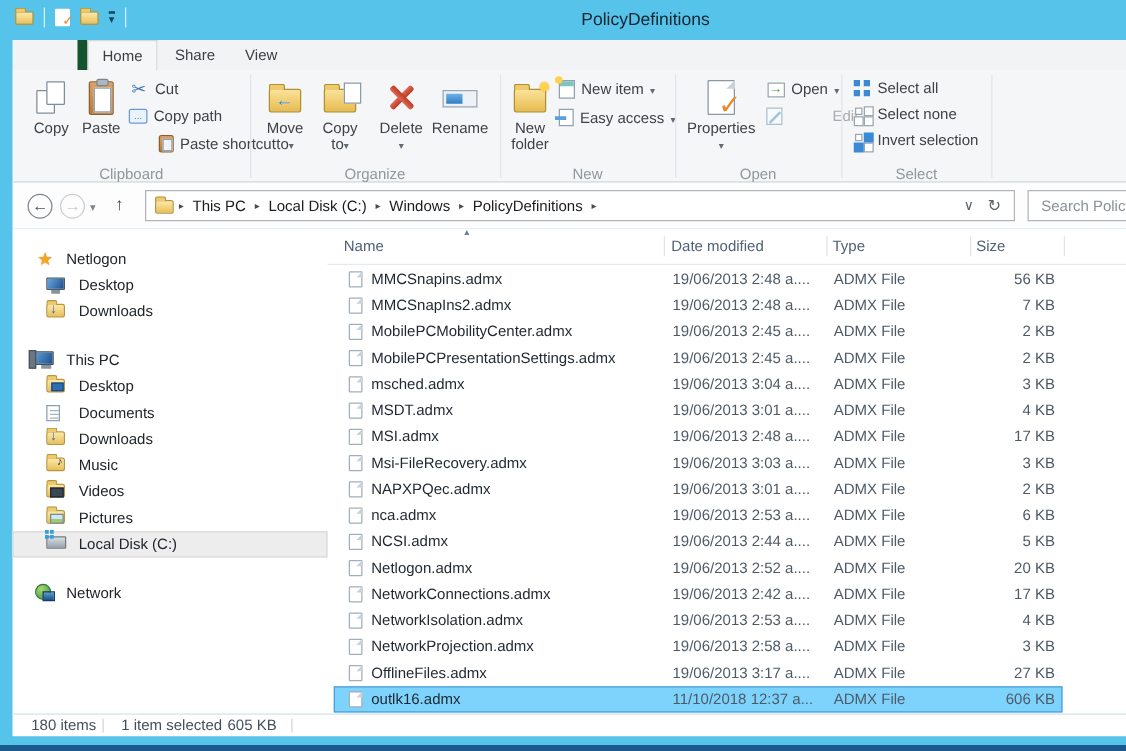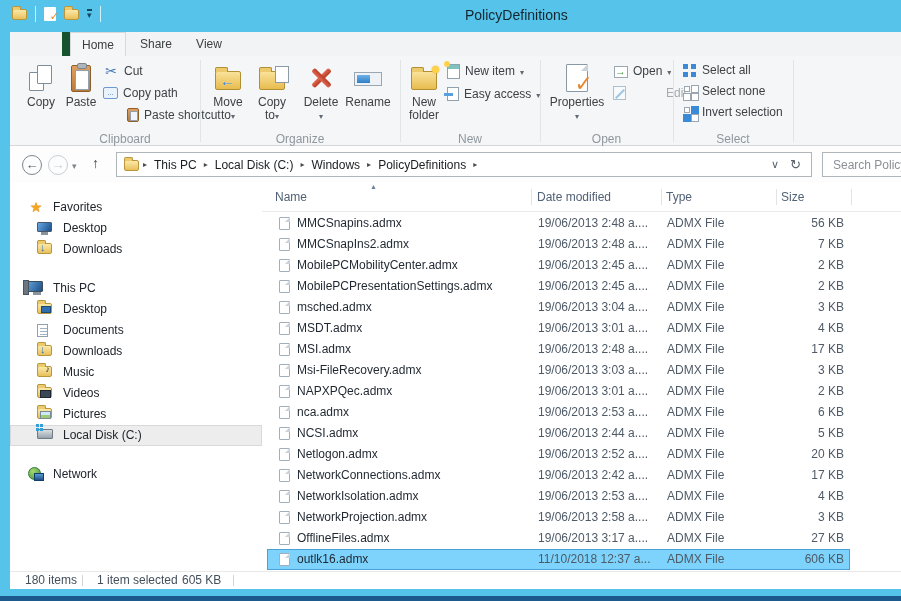--- a/index.html
+++ b/index.html
@@ -202,21 +202,21 @@
       <span>Cut</span>
     </div>
     <div class="rsmall" style="left:93px;top:28px;">
       <span class="ic ic-copypath"></span>
       <span>Copy path</span>
     </div>
     <div class="rsmall" style="left:93px;top:50px;margin-left:24px;">
       <span class="ic ic-pasteshort"></span>
       <span>Paste shortcut</span>
     </div>
-    <div class="rlabel" style="left:0;width:190px;margin-left:20px;">Clipboard</div>
+    <div class="rlabel" style="left:0;width:190px;">Clipboard</div>
     <div class="rsep" style="left:190px;"></div>
 
     <div class="rbig" style="left:196px;width:44px;">
       <div class="ico">
           <span class="ic ic-folder-big ic-moveto"></span>
         </div>
       <div class="lbl">Move</div>
       <div class="lbl"><span>to</span><span class="caret-solo"></span></div>
     </div>
     <div class="rbig" style="left:240px;width:44px;">
@@ -318,21 +318,21 @@
       <span class="addr-drop">∨</span>
       <span class="addr-refresh">↻</span>
     </div>
     <input class="search-box" type="text" placeholder="Search Policy" style="">
   </div>
 
   <div class="content">
     <div class="sidebar" id="sidebar">
         <div class="srow top">
           <span class="ic sic ic-star"></span>
-          <span class="slbl">Favorites</span>
+          <span class="slbl">Netlogon</span>
         </div>
         <div class="srow">
           <span class="ic sic ic-monitor"></span>
           <span class="slbl">Desktop</span>
         </div>
         <div class="srow">
           <span class="ic sic ic-folder ic-b-down"></span>
           <span class="slbl">Downloads</span>
         </div>
         <div class="sgap"></div>

